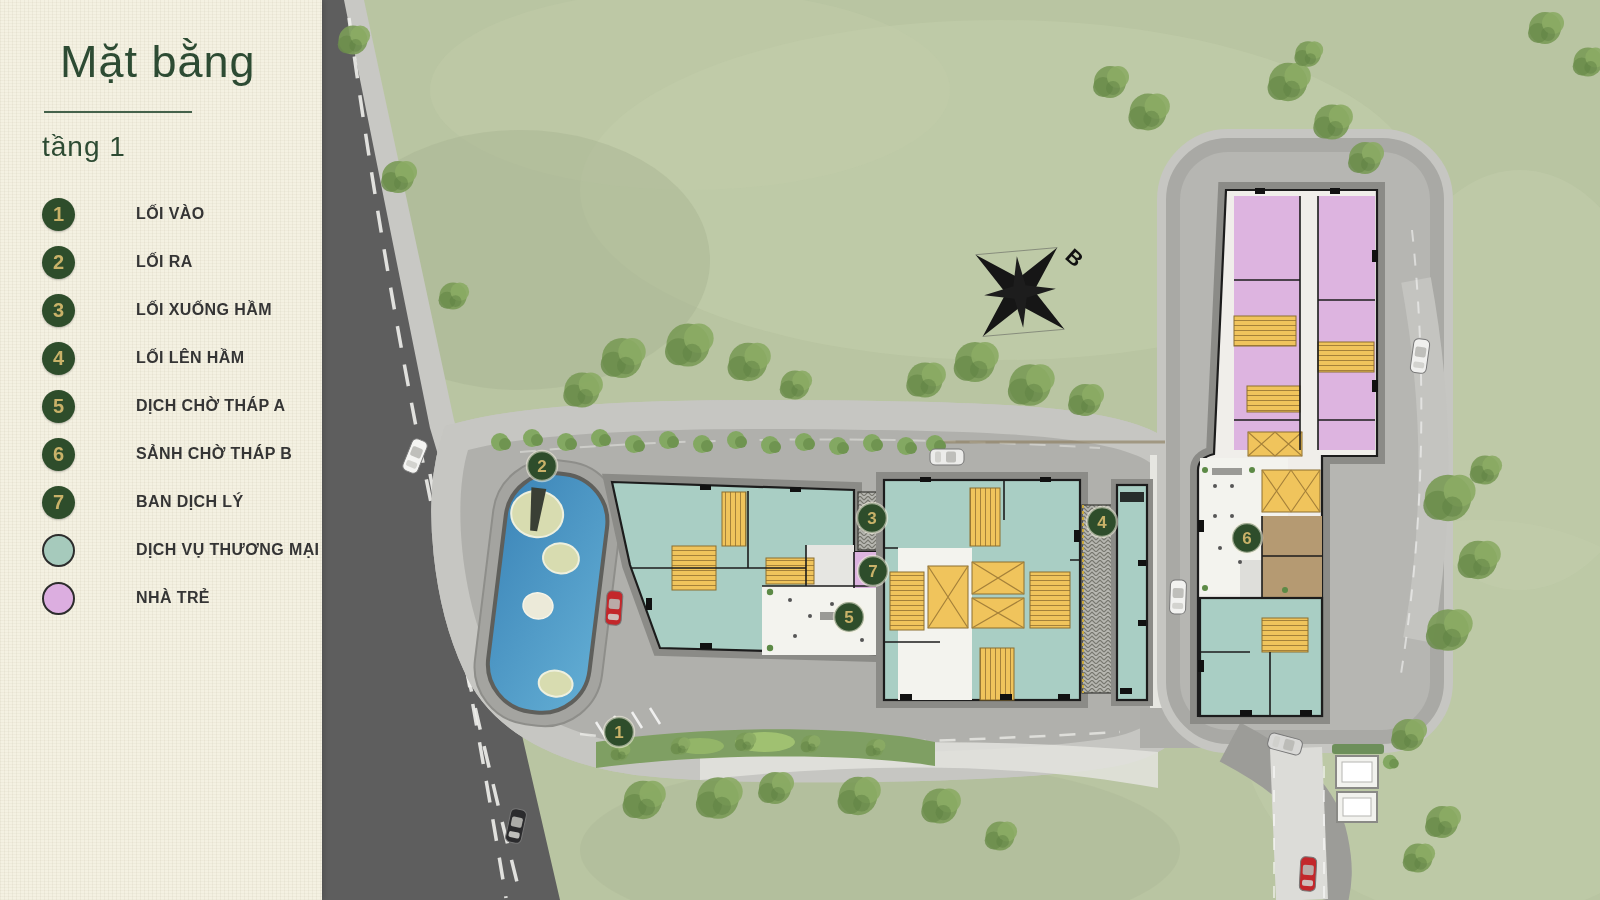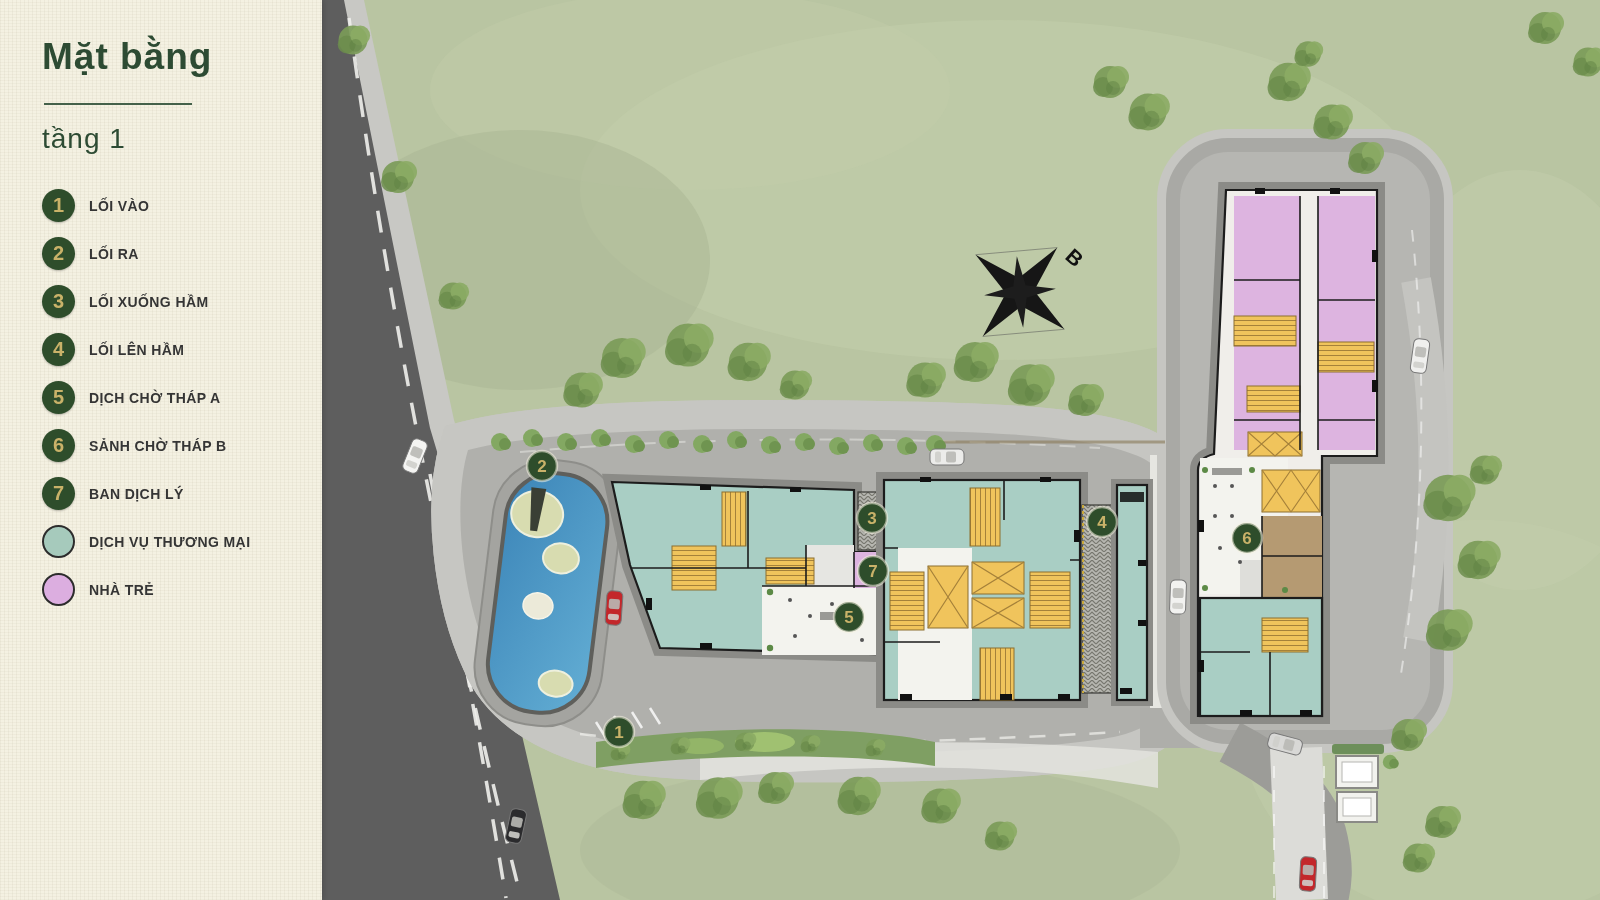--- a/index.html
+++ b/index.html
@@ -9,33 +9,33 @@
   .map svg{display:block;width:1600px;height:900px;}
 
   
   .sidebar{position:absolute;left:0;top:0;width:322px;height:900px;box-sizing:border-box;
     padding:38px 20px 0 42px;
     background:
       repeating-linear-gradient(90deg, rgba(170,162,135,.10) 0 1px, rgba(0,0,0,0) 1px 4px),
       repeating-linear-gradient(0deg, rgba(170,162,135,.08) 0 1px, rgba(0,0,0,0) 1px 3px),
       #f4f1e2;
     box-shadow:2px 0 6px rgba(0,0,0,.15);}
-  .title-main{font-size:37px;color:#2d4b33;letter-spacing:1px;font-weight:700;line-height:1.05;}
+  .title-main{font-size:45px;color:#2d4b33;letter-spacing:1px;font-weight:400;line-height:1.05;margin-left:18px;}
   .title-script{font-family:"DejaVu Serif","Liberation Serif",serif;font-style:italic;
     font-size:42px;color:#20402b;margin:-4px 0 0 68px;line-height:1.1;}
   .divider{width:148px;height:2px;background:#44614a;margin:26px 0 18px 2px;}
   .title-sub{font-size:28px;color:#2d4b33;letter-spacing:1px;font-weight:400;}
   .legend{list-style:none;margin:34px 0 0 0;padding:0;}
   .lg-row{display:flex;align-items:center;margin-bottom:14px;height:34px;}
   .lg-badge{flex:0 0 33px;width:33px;height:33px;border-radius:50%;background:#2e4d2b;
     color:#c9b269;font-size:20px;font-weight:bold;display:flex;align-items:center;
     justify-content:center;margin-right:14px;box-shadow:0 1px 2px rgba(0,0,0,.25);}
   .lg-swatch{flex:0 0 33px;width:33px;height:33px;border-radius:50%;border:2px solid #2c2c2c;
     box-sizing:border-box;margin-right:14px;}
-  .lg-label{font-size:14px;font-weight:bold;color:#353535;letter-spacing:.4px;white-space:nowrap;}
+  .lg-label{font-size:16px;font-weight:bold;color:#353535;letter-spacing:.4px;white-space:nowrap;margin-left:47px;}
 
   
   .grass{fill:#b9c5a2;}
   .bteal{fill:#a9cec4;stroke:#1c1c1c;stroke-width:2.2;}
   .bpink{fill:#ddb4e0;}
   .bwhite{fill:#f3f3ee;}
   .bbrown{fill:#b59a72;}
   .wall{stroke:#1c1c1c;stroke-width:1.6;fill:none;}
   .tick{fill:#111;}
   .core{stroke:#8c6f2f;stroke-width:1;}

